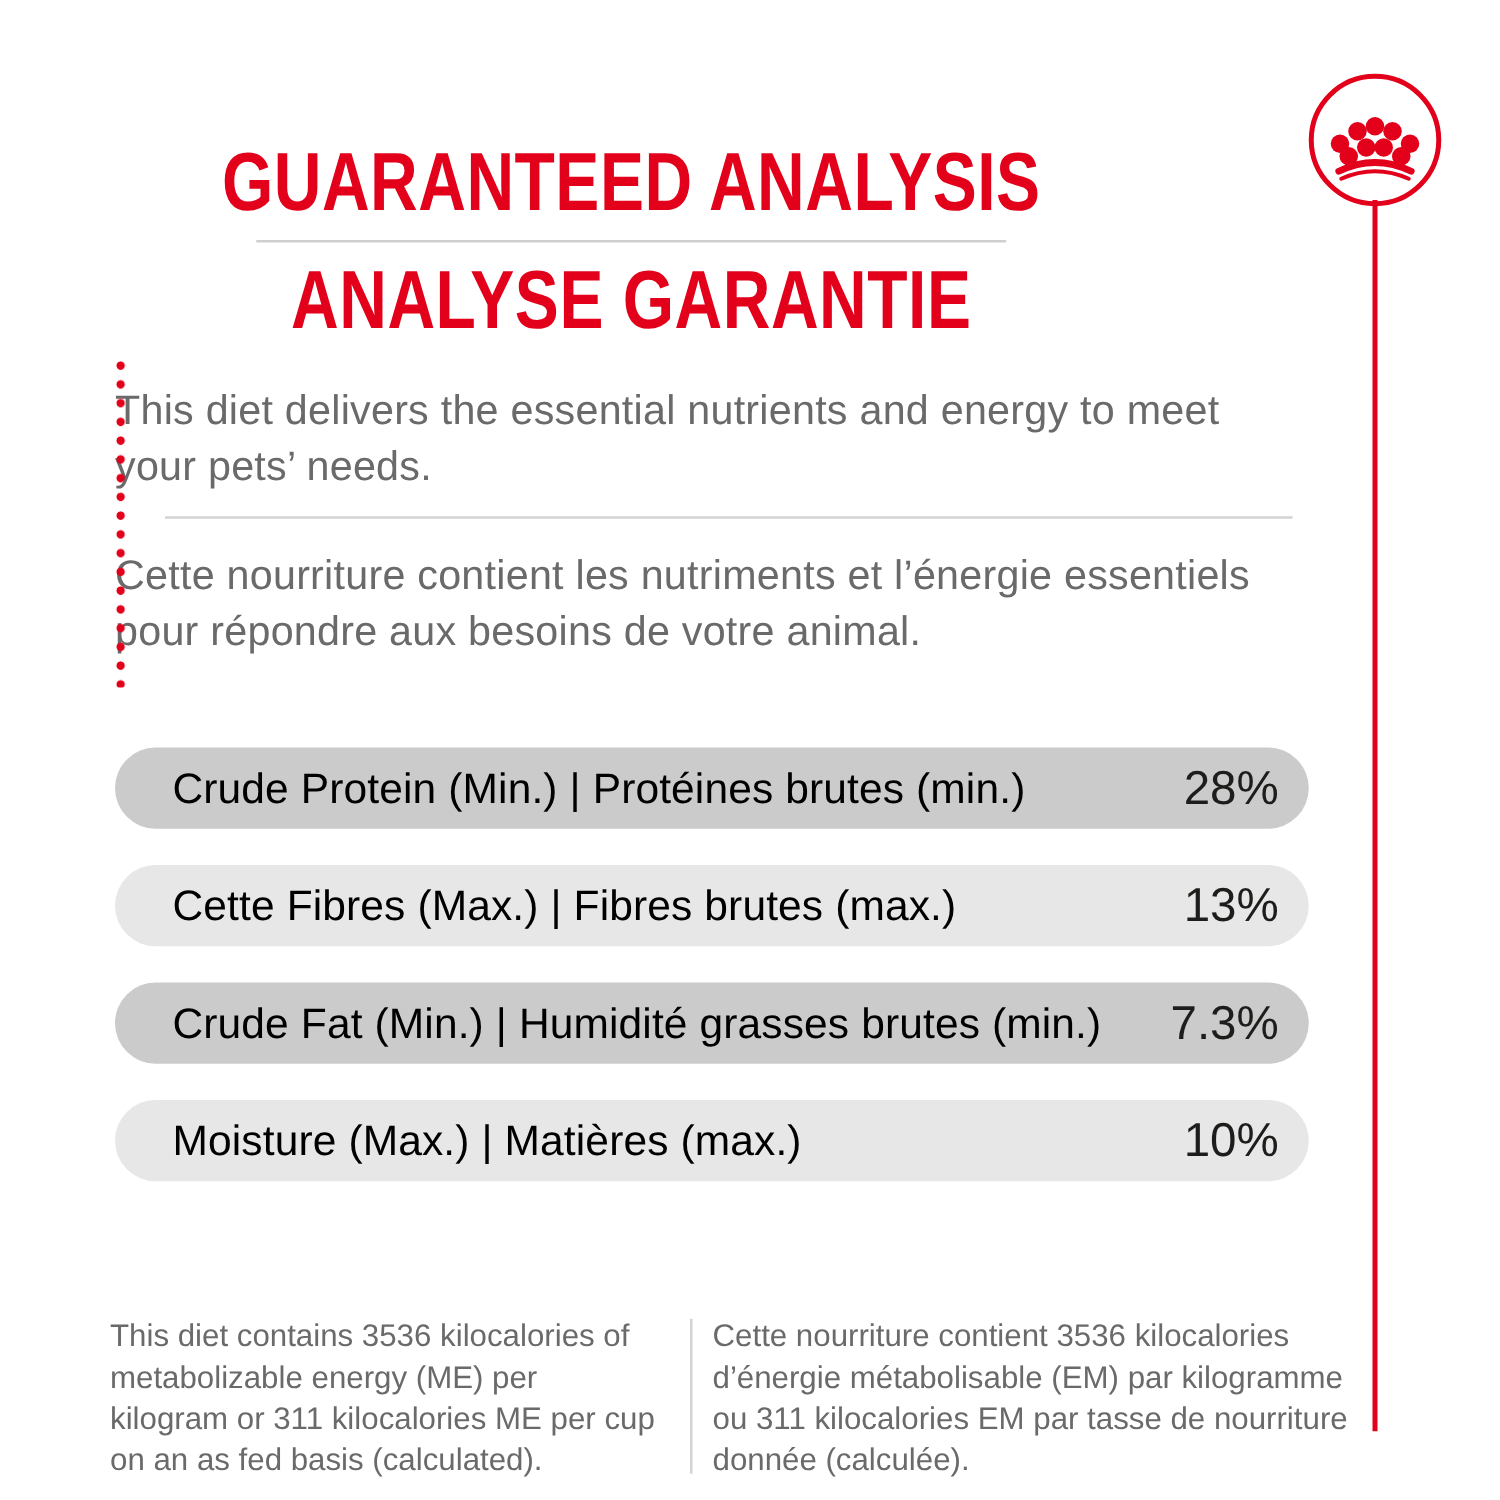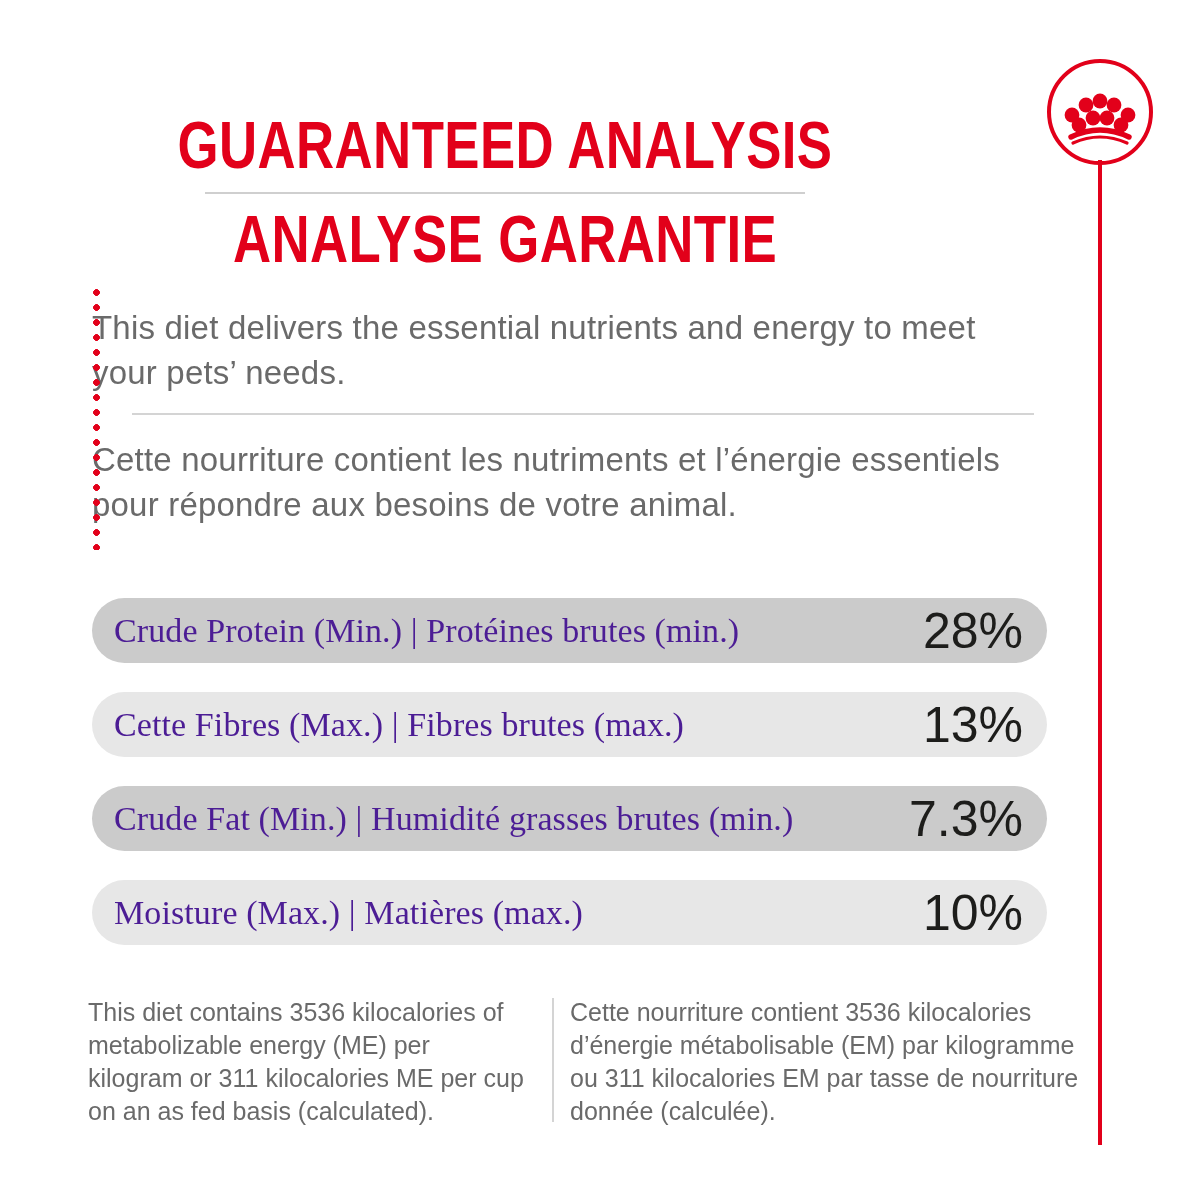--- a/index.html
+++ b/index.html
@@ -107,40 +107,41 @@
     justify-content: space-between;
     height: 65px;
     border-radius: 33px;
     padding: 0 24px 0 22px;
     box-sizing: border-box;
     margin-bottom: 29px;
   }
   .nutrient-row.shade-dark  { background: #cbcbcb; }
   .nutrient-row.shade-light { background: #e7e7e7; }
   .nutrient-label {
-    color: #4c1d95;
-    font-family: Liberation Serif, serif;
+    color: #000000;
+    font-family: Liberation Sans, sans-serif;
     font-size: 34px;
     line-height: 36px;
     letter-spacing: 0.1px;
     white-space: nowrap;
+    margin-left: 24px;
   }
   .nutrient-value {
     color: #1d1d1b;
     font-family: "Liberation Sans Narrow", "Liberation Sans", sans-serif;
-    font-size: 50px;
+    font-size: 38px;
     line-height: 52px;
     white-space: nowrap;
   }
 
   
   #footnotes {
     position: absolute;
     left: 88px;
-    top: 996px;
+    top: 1053px;
     width: 1010px;
     display: flex;
   }
   .footnote {
     color: #6a6a6a;
     font-family: "Liberation Sans Narrow", "Liberation Sans", sans-serif;
     font-size: 25px;
     line-height: 33px;
   }
   #footnote-en { width: 440px; padding-right: 24px; }

